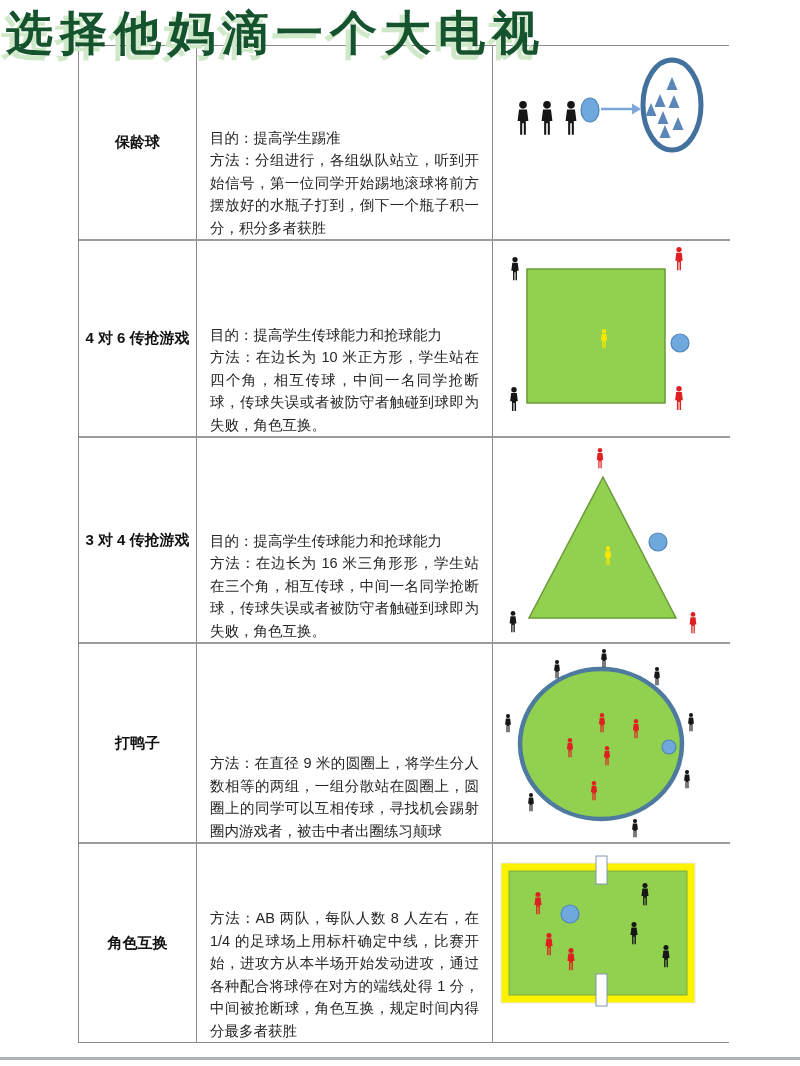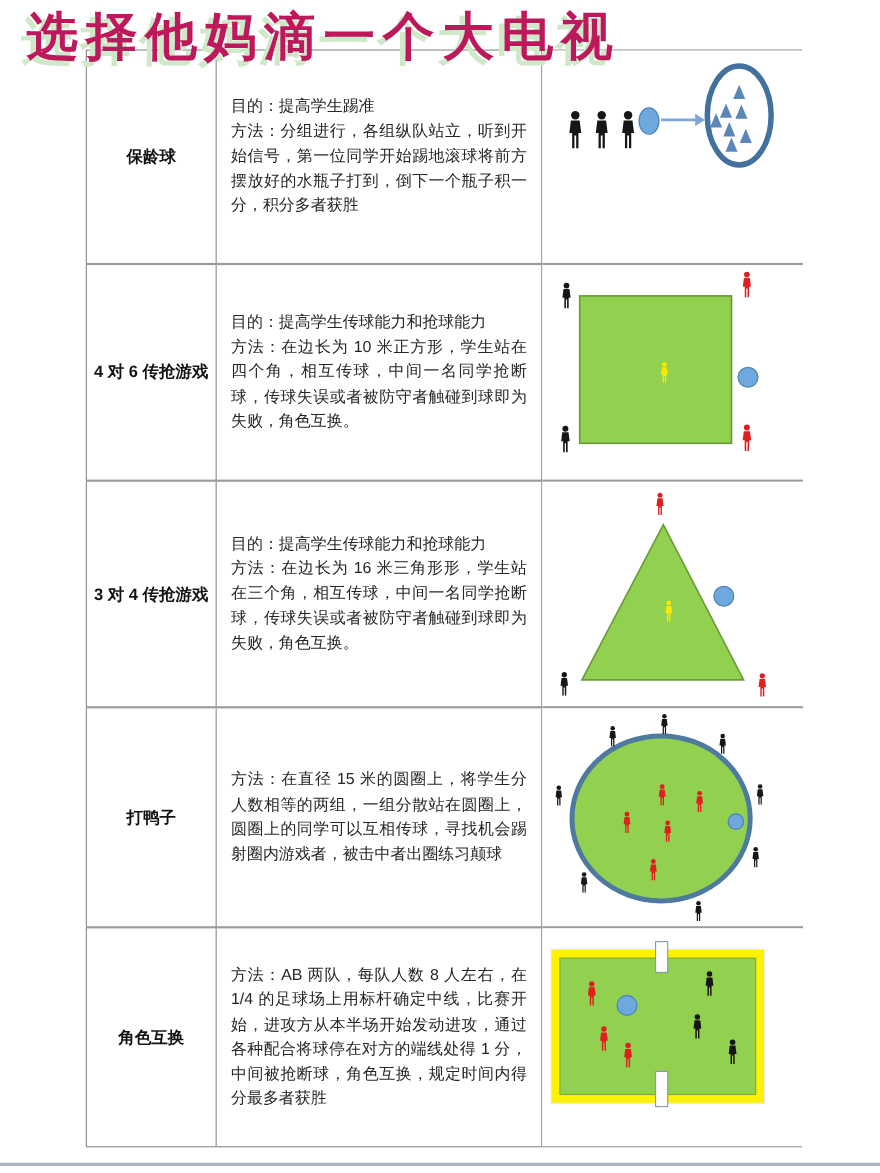--- a/index.html
+++ b/index.html
@@ -4,40 +4,39 @@
 <style>
   html,body{margin:0;padding:0;}
   body{
     width:800px;height:1066px;position:relative;background:#ffffff;
     font-family:"Liberation Sans","DejaVu Sans",sans-serif;overflow:hidden;
   }
   .watermark{
     position:absolute;left:6px;top:2px;z-index:6;white-space:nowrap;
     font-family:"Liberation Serif","DejaVu Serif",serif;
     font-size:47px;font-weight:bold;letter-spacing:7px;
-    color:#be185d;text-shadow:-5px 5px 0 #cfe8c8;
+    color:#14532d;text-shadow:-5px 5px 0 #cfe8c8;
     pointer-events:none;
-    margin-left:18px;
   }
   .gametable{
     position:absolute;left:78px;top:45px;width:651px;height:998px;
     border:1px solid #8a8a8a;box-sizing:border-box;background:#fff;
     display:grid;
     grid-template-columns:118px 296px 237px;
     grid-template-rows:195px 197px 206px 200px 198px;
   }
   .row{display:contents;}
   .cell{box-sizing:border-box;border-right:1px solid #8a8a8a;border-bottom:2px solid #9c9c9c;overflow:hidden;}
   .cell.c2{border-right:none;}
   .row.last .cell{border-bottom:none;}
   .namecell{
     display:flex;align-items:center;justify-content:center;
     font-size:15px;font-weight:bold;color:#121212;text-align:center;padding:0 4px;
   }
-  .desccell{display:flex;align-items:center;padding:0 13px;}
+  .desccell{display:flex;align-items:flex-end;padding:0 13px;}
   .desc-inner{font-size:14.5px;line-height:22.5px;color:#262626;text-align:justify;width:100%;}
   .diagcell{display:flex;align-items:center;justify-content:center;background:#fff;}
   .diagcell svg{display:block;}
   .bottom-rule{
     position:absolute;left:0;top:1057px;width:800px;height:3px;background:#adb3bb;
   }
 </style>
 </head>
 <body>
 
@@ -149,21 +148,21 @@
           </g>
           <ellipse cx="164" cy="104" rx="9" ry="9" fill="#6fa8dc" stroke="#4e86ba" stroke-width="1.2"></ellipse>
         </svg>
     </div>
   </div>
 
   <div class="row">
     <div class="cell c0 namecell">打鸭子</div>
     <div class="cell c1 desccell">
       <div class="desc-inner">
-        <div>方法：在直径 15 米的圆圈上，将学生分人数相等的两组，一组分散站在圆圈上，圆圈上的同学可以互相传球，寻找机会踢射圈内游戏者，被击中者出圈练习颠球</div>
+        <div>方法：在直径 9 米的圆圈上，将学生分人数相等的两组，一组分散站在圆圈上，圆圈上的同学可以互相传球，寻找机会踢射圈内游戏者，被击中者出圈练习颠球</div>
       </div>
     </div>
     <div class="cell c2 diagcell">
       <svg width="235" height="198" viewBox="0 0 235 198">
           <ellipse cx="107" cy="100" rx="81" ry="75" fill="#92d04f" stroke="#4d7a9e" stroke-width="4.5"></ellipse>
           <g transform="translate(103.45454545454545,69) scale(0.9090909090909091)">
             <circle cx="5" cy="2.4" r="2.4" fill="#e02020"></circle>
             <path d="M2.5,5.3L7.5,5.3L8.4,12.5L6.8,12.5L6.8,21.2L5.5,21.2L5.5,14L4.5,14L4.5,21.2L3.2,21.2L3.2,12.5L1.6,12.5Z" fill="#e02020"></path>
           </g>
           <g transform="translate(137.45454545454547,75) scale(0.9090909090909091)">

